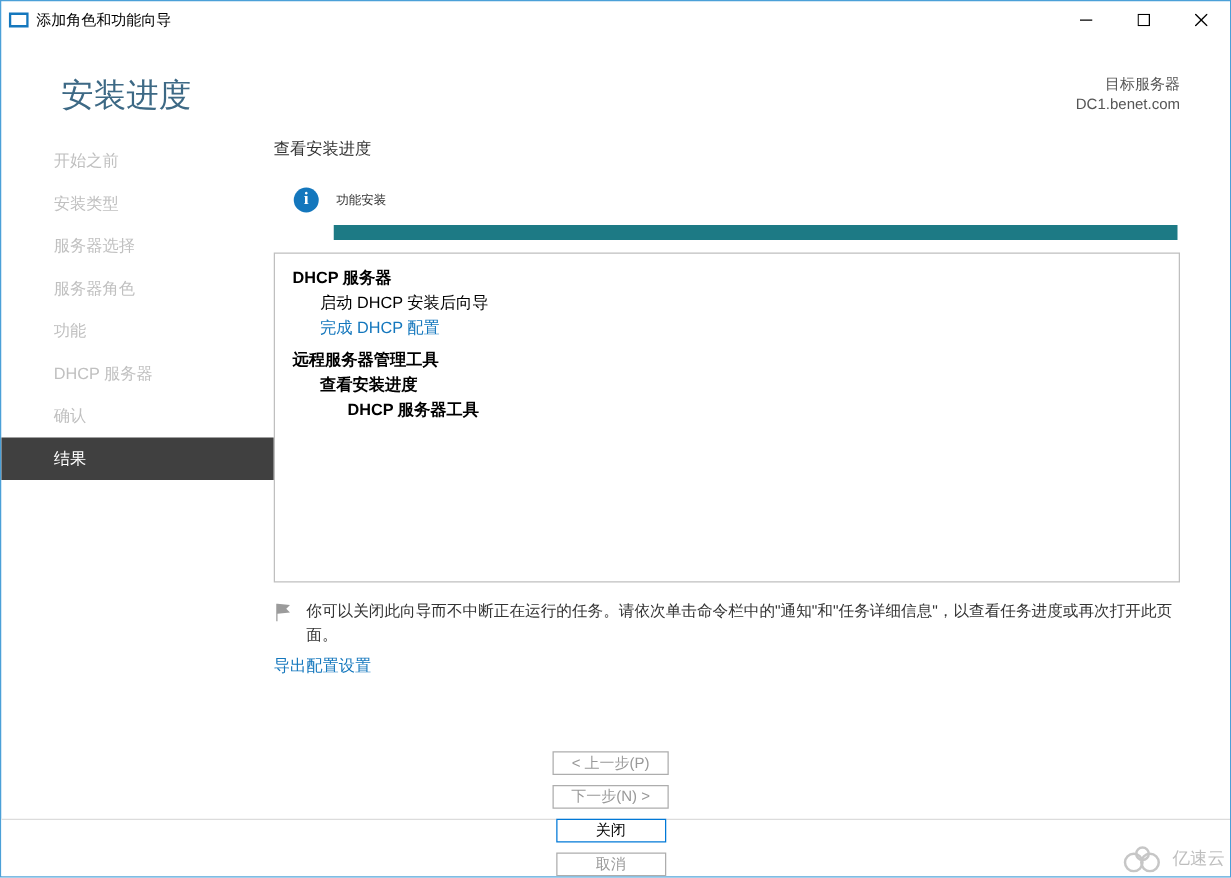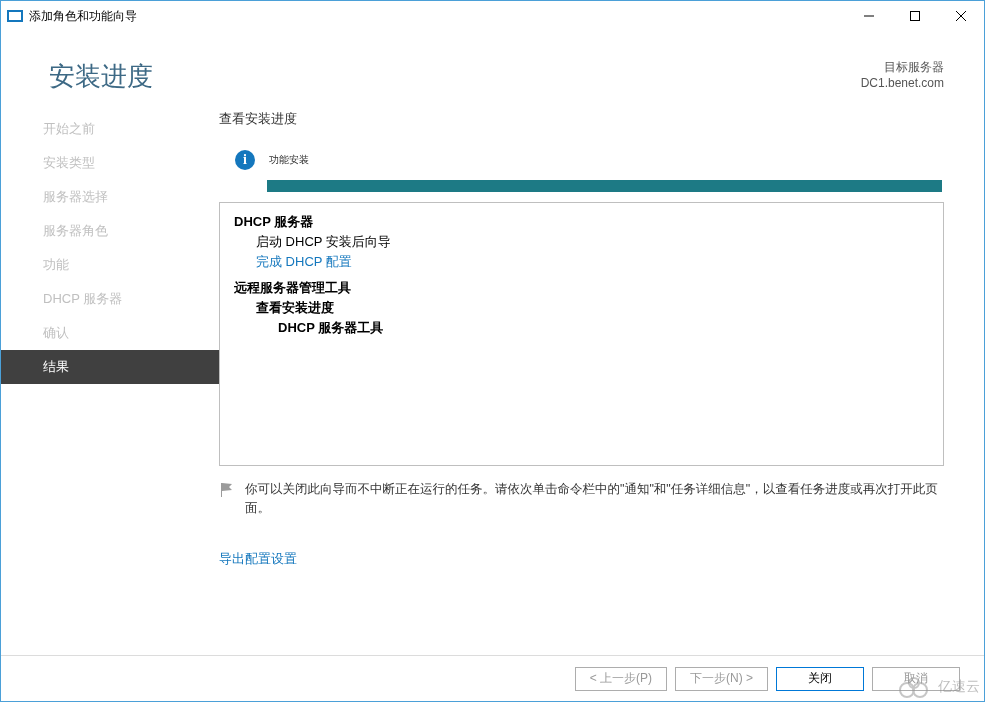--- a/index.html
+++ b/index.html
@@ -40,24 +40,24 @@
     .result-box .l2 { padding-left: 22px; margin-bottom: 2px; }
     .result-box .link { padding-left: 22px; color: #1477bd; cursor: pointer; margin-bottom: 8px; }
     .result-box .l1b { font-weight: bold; margin-bottom: 2px; }
     .result-box .l2b { padding-left: 22px; font-weight: bold; margin-bottom: 2px; }
     .result-box .l3b { padding-left: 44px; font-weight: bold; }
 
     .tip-row { display: flex; margin-top: 14px; font-size: 12.5px; color: #333; line-height: 1.5; }
     .tip-icon { width: 16px; height: 16px; margin-right: 10px; margin-top: 2px; flex-shrink: 0; }
     .tip-icon svg { fill: #9b9b9b; }
 
-    .export-link { color: #1477bd; font-size: 13px; cursor: pointer; margin-top: 32px; display: inline-block; }
+    .export-link { color: #1477bd; font-size: 13px; cursor: pointer; margin-top: 6px; display: inline-block; }
 
     
-    .footer { position: absolute; left: 0; right: 0; bottom: 0; border-top: 1px solid #dcdcdc; height: 46px; display: flex; align-items: center; justify-content: flex-end; padding-right: 24px; gap: 8px; background:#fff; }
+    .footer { position: absolute; left: 0; right: 0; bottom: 0; border-top: 1px solid #dcdcdc; height: 46px; display: flex; align-items: center; justify-content: flex-end; padding-right: 8px; gap: 8px; background:#fff;flex-direction:column; }
     .btn { min-width: 88px; height: 24px; font-size: 12px; border: 1px solid #adadad; background: #fff; color: #999; padding: 0 14px; display: flex; align-items: center; justify-content: center; cursor: default; }
     .btn.primary { border: 1.5px solid #0078d7; color: #000; cursor: pointer; }
 
     
     .watermark { position: absolute; right: 4px; bottom: 3px; display: flex; align-items: center; opacity: 0.55; pointer-events: none; }
     .watermark-circles { width: 40px; height: 22px; }
     .watermark-text { font-size: 14px; color: #888; margin-left: 2px; }
   </style>
 </head>
 <body>

